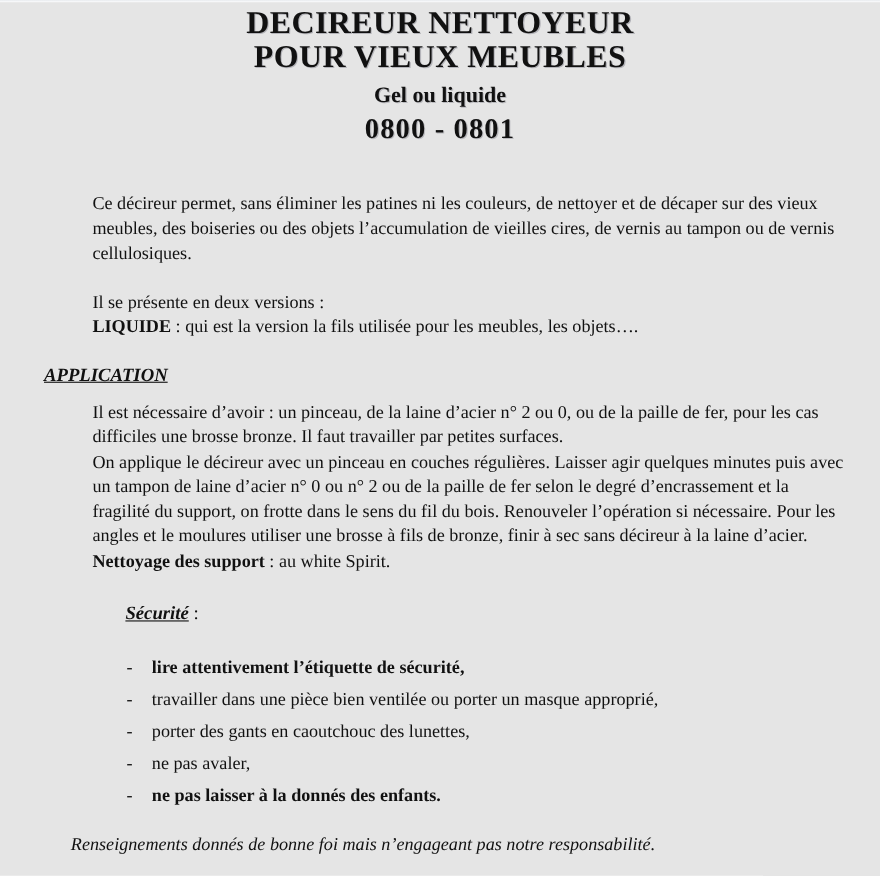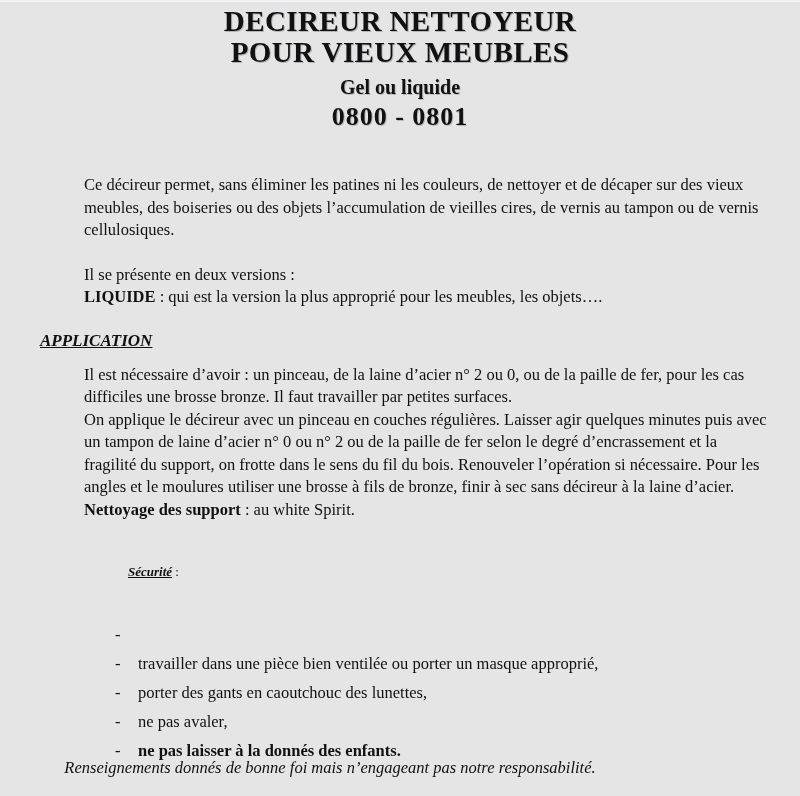--- a/index.html
+++ b/index.html
@@ -80,24 +80,24 @@
     font-size: 17px;
     font-weight: bold;
     font-style: italic;
     text-decoration: underline;
     margin: 0;
     padding-left: 40px;
     line-height: 22px;
   }
   .section-heading-indented {
     padding-left: 110px;
-    font-size: 13px;
+    font-size: 17px;
     font-weight: bold;
     font-style: italic;
-    margin: 18px;
+    margin: 4px;
     line-height: 22px;
   }
   .section-heading-indented .u {
     text-decoration: underline;
   }
   .section-heading-indented .colon {
     text-decoration: none;
     font-style: normal;
     font-weight: normal;
   }
@@ -156,21 +156,21 @@
     <div class="code-line">0800 - 0801</div>
   </div>
 
   <div class="body-area">
 
     <p class="para intro-para">Ce décireur permet,  sans éliminer les patines ni les couleurs, de nettoyer et de décaper sur des vieux meubles, des boiseries ou des objets l’accumulation de vieilles cires, de vernis au tampon ou de vernis cellulosiques.</p>
 
     <div class="gap-md"></div>
 
     <p class="para">Il se présente en deux versions :</p>
-    <p class="para"><span class="b">LIQUIDE</span><span> : qui est la version la plus approprié pour les meubles, les objets….</span></p>
+    <p class="para"><span class="b">LIQUIDE</span><span> : qui est la version la fils utilisée pour les meubles, les objets….</span></p>
 
     <div class="gap-sm"></div>
 
     <p class="section-heading">APPLICATION</p>
 
     <div style="height:12px"></div>
 
     <div class="app-body">
       <p>Il est nécessaire d’avoir : un pinceau, de la laine d’acier n° 2 ou 0, ou de la paille de fer, pour les cas difficiles une brosse bronze. Il faut travailler par petites surfaces.</p>
       <p>On applique le décireur avec un pinceau en couches régulières. Laisser agir quelques minutes puis avec un tampon de laine d’acier n° 0 ou n° 2 ou de la paille de fer selon le degré d’encrassement et la fragilité du support, on frotte dans le sens du fil du bois. Renouveler l’opération si nécessaire. Pour les angles et le moulures utiliser une brosse à fils de bronze, finir à sec sans décireur à la laine d’acier.</p>
@@ -179,20 +179,21 @@
 
     <div style="height:22px"></div>
 
     <p class="section-heading-indented"><span class="u">Sécurité</span><span class="colon"> :</span></p>
 
     <div style="height:19px"></div>
 
     <ul class="bullets">
       <li class="bullet strong">
         <span class="dash">-</span>
+        <span class="btext">lire attentivement l’étiquette de sécurité,</span>
       </li>
       <li class="bullet">
         <span class="dash">-</span>
         <span class="btext">travailler dans une pièce bien ventilée ou porter un masque approprié,</span>
       </li>
       <li class="bullet">
         <span class="dash">-</span>
         <span class="btext">porter des gants en caoutchouc des lunettes,</span>
       </li>
       <li class="bullet">

